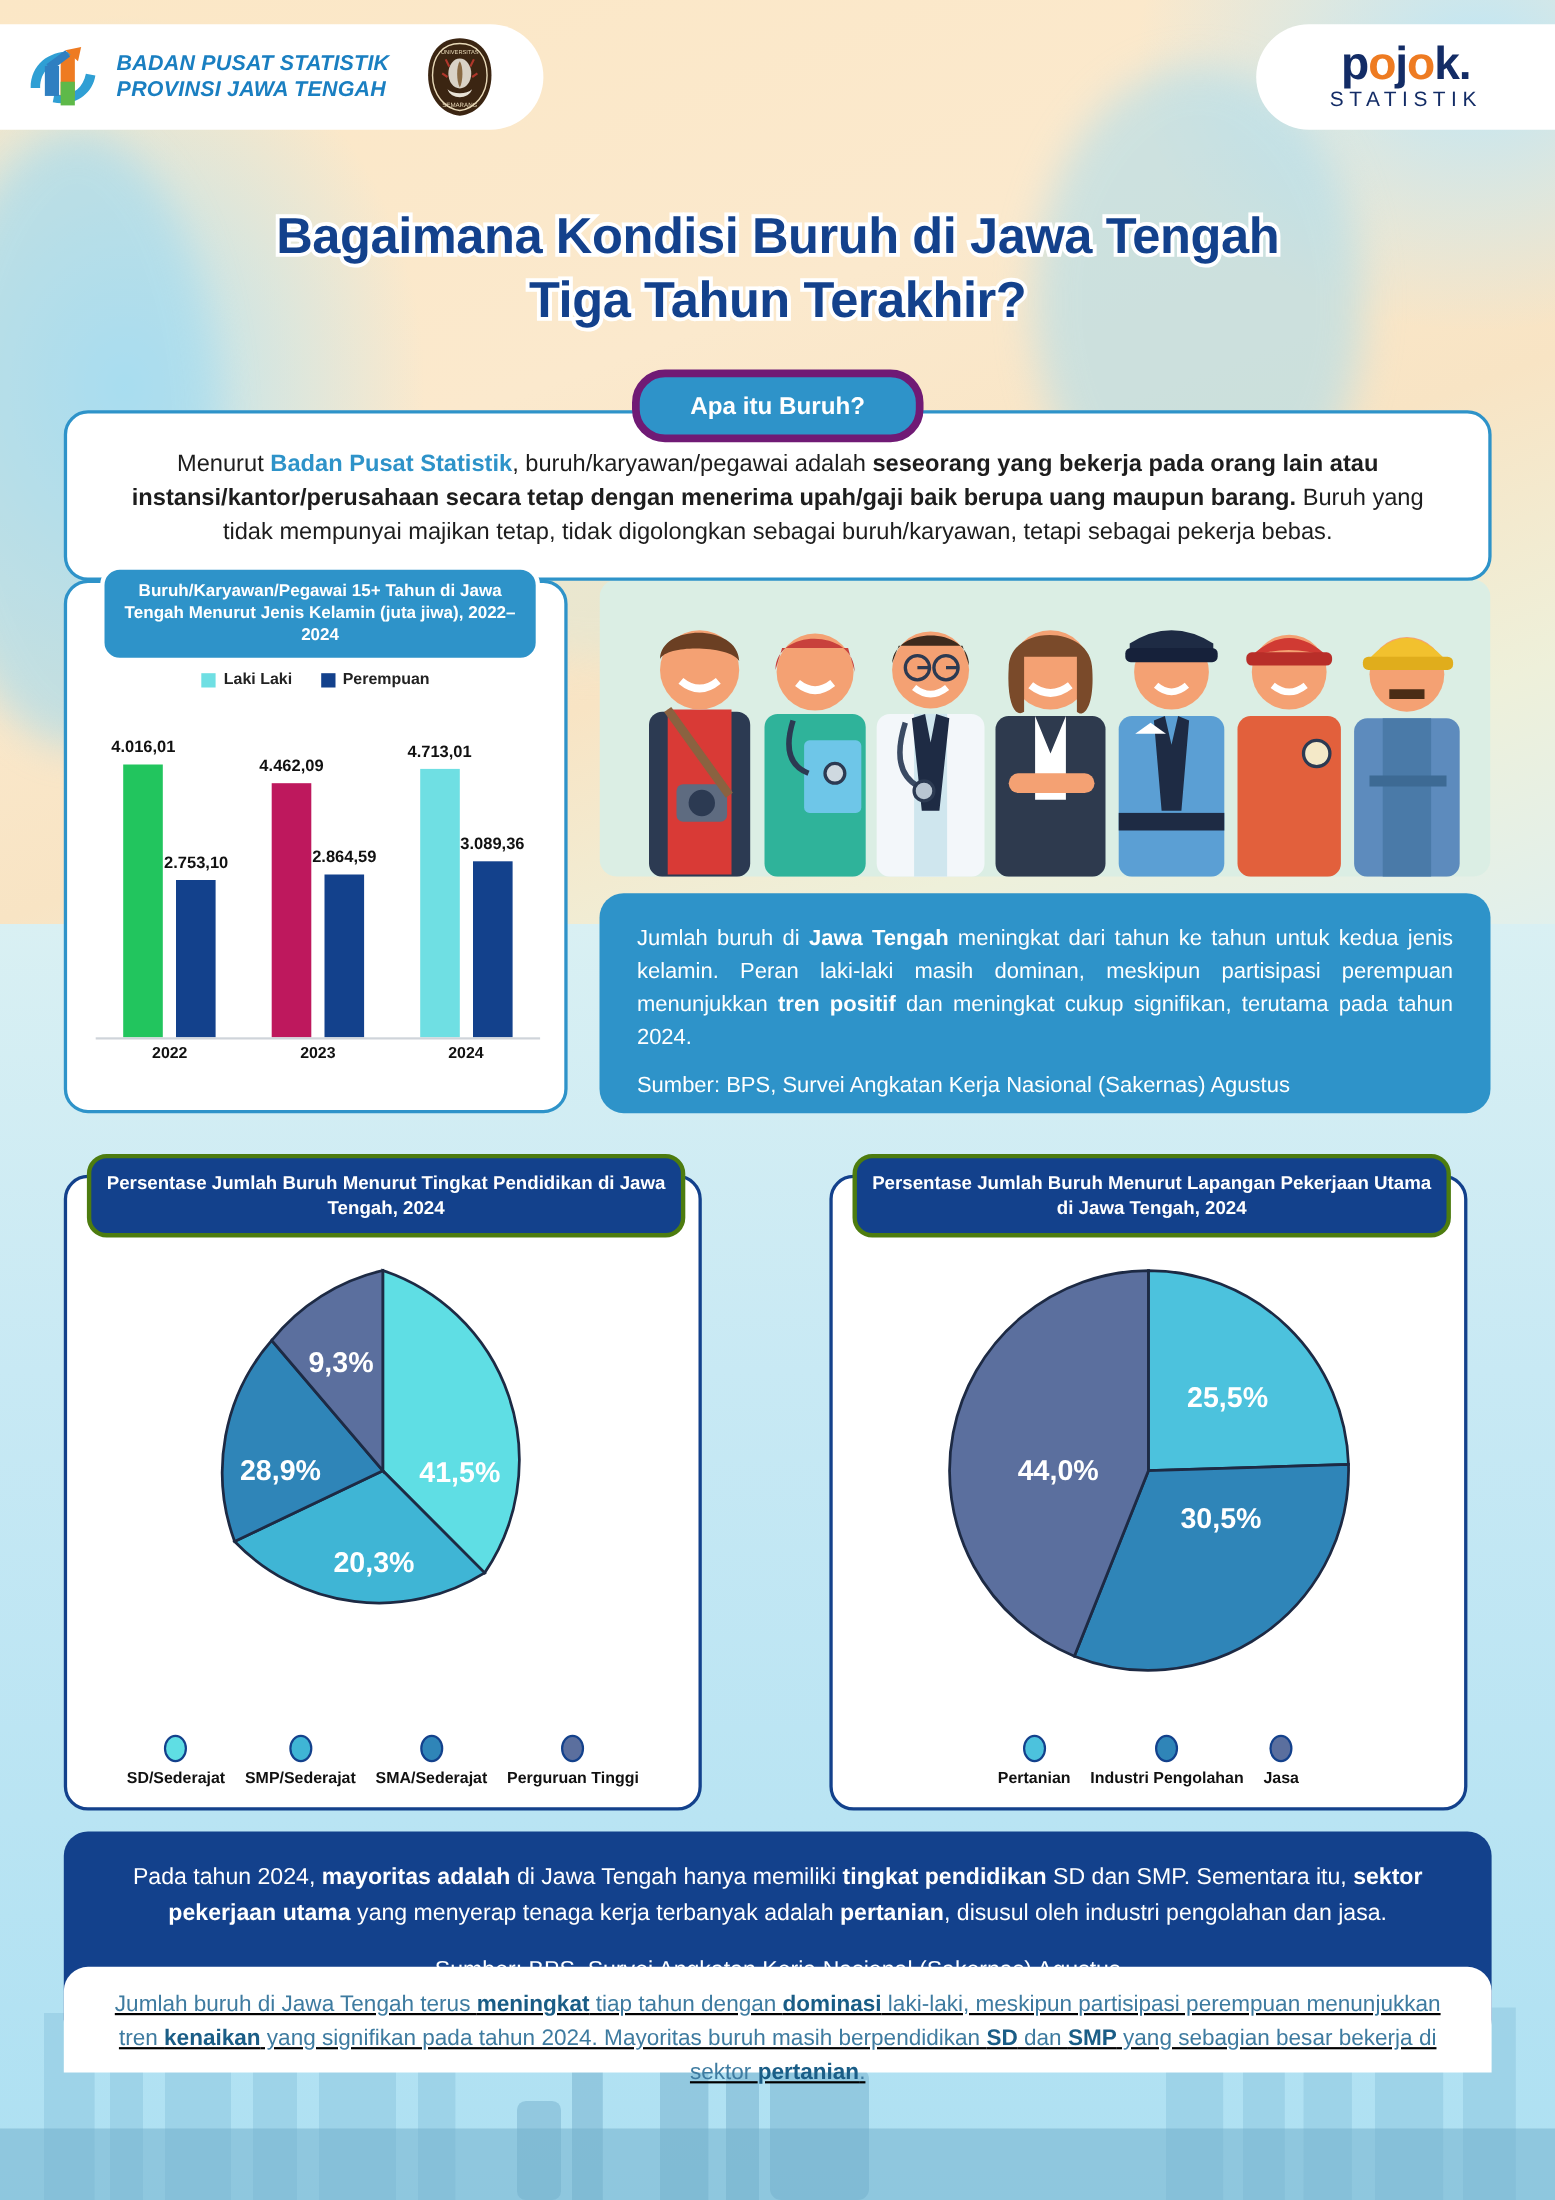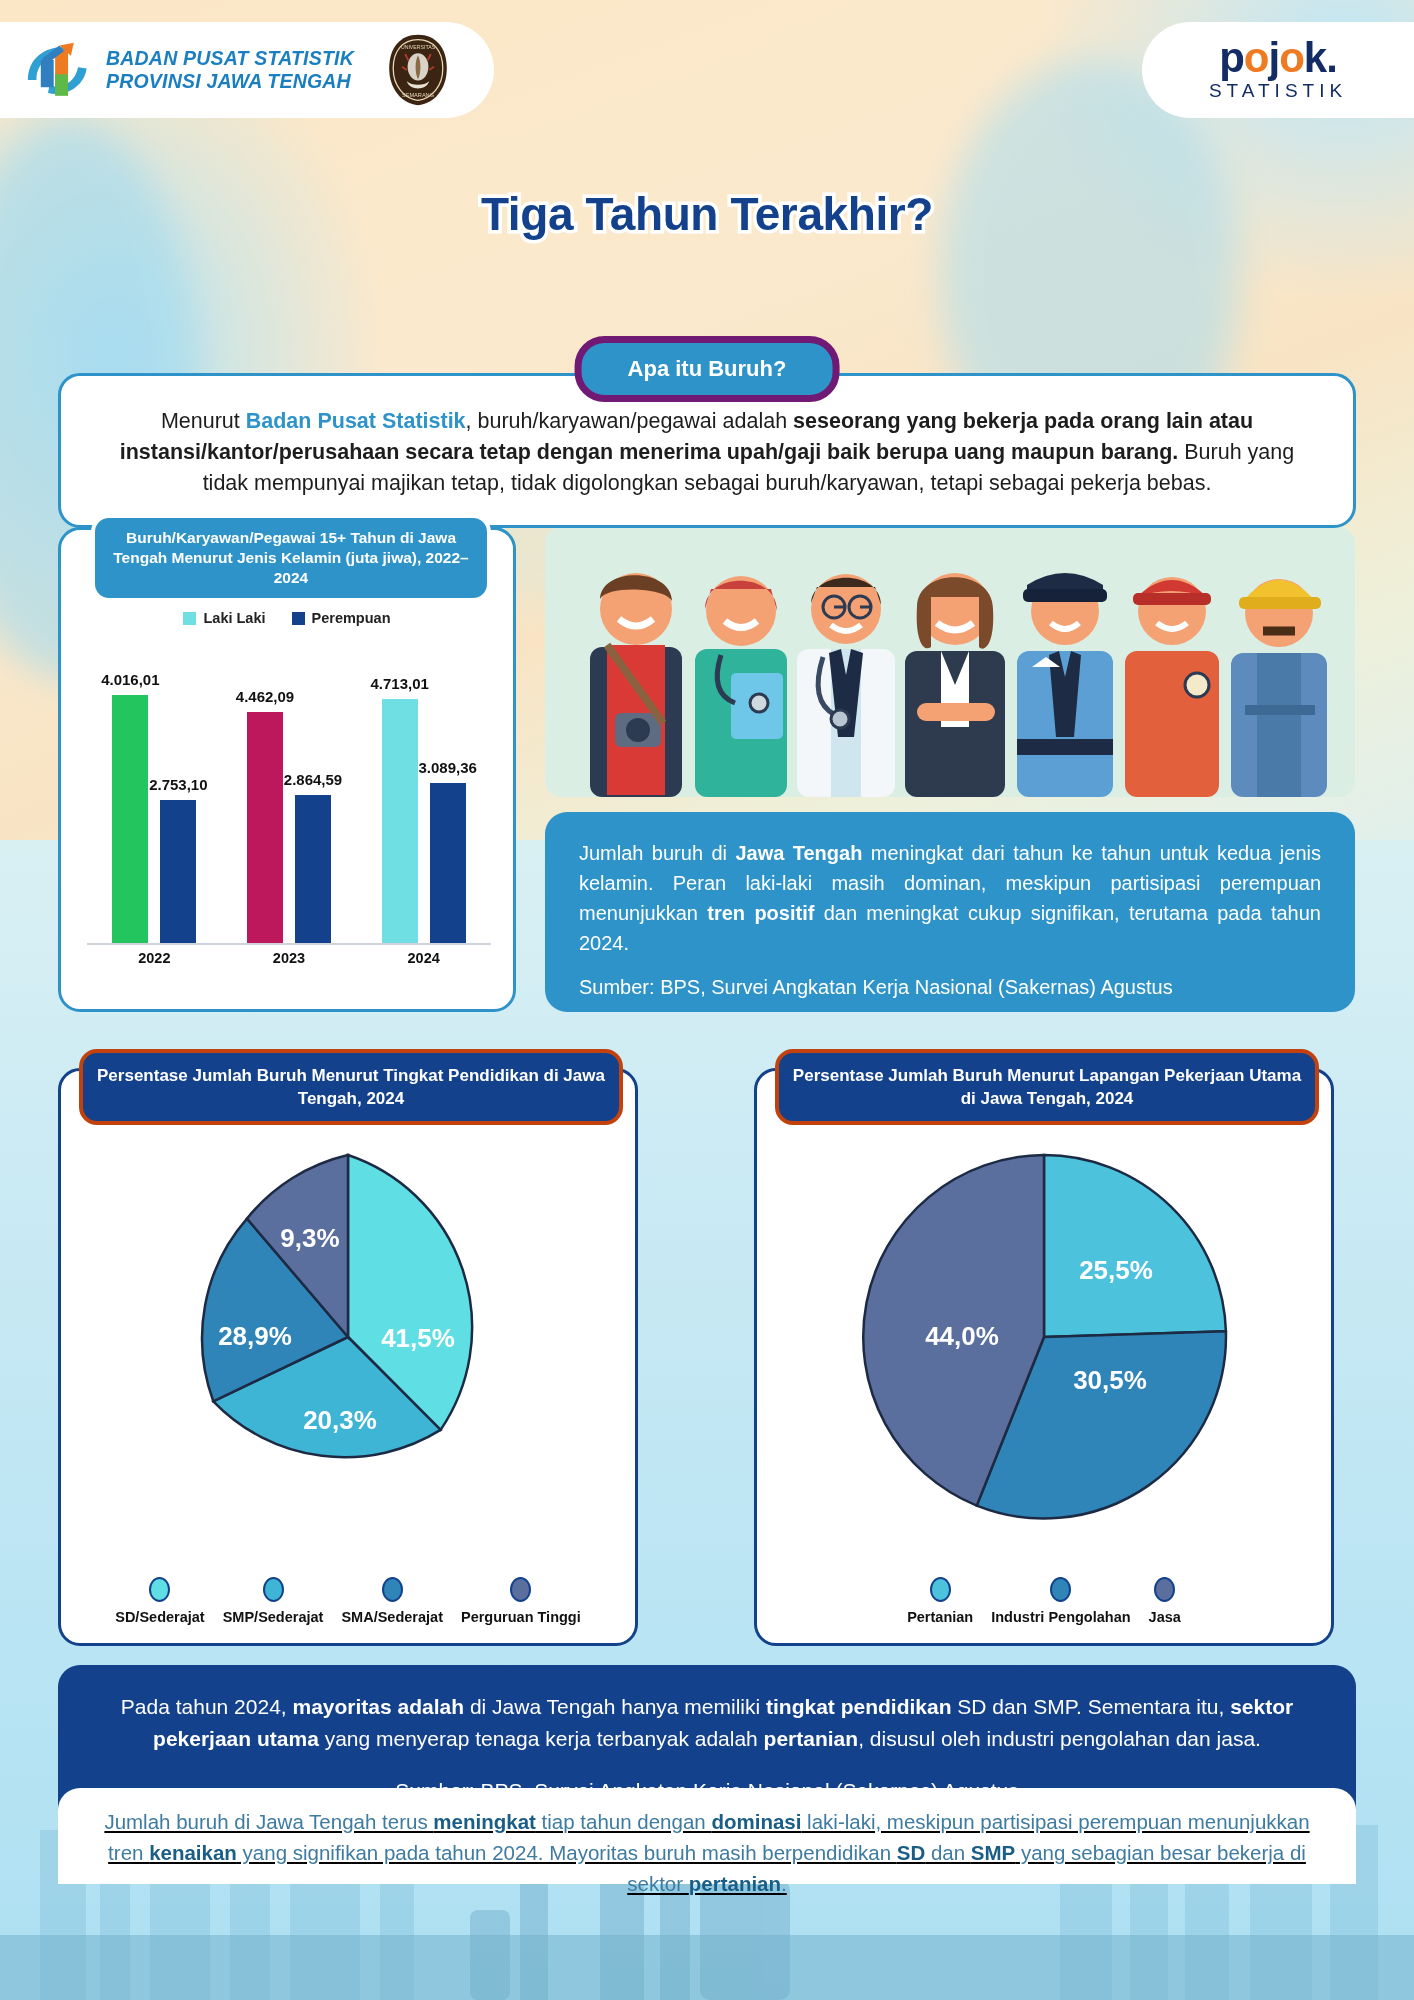--- a/index.html
+++ b/index.html
@@ -134,21 +134,21 @@
 
   
   .pie-card {
     position: absolute; top: 1068px; width: 580px; height: 578px;
     background: #ffffff; border: 3px solid #13418c; border-radius: 22px; z-index: 5;
   }
   .pie-card.left { left: 58px; }
   .pie-card.right { left: 754px; }
   .pie-head {
     position: absolute; left: 18px; top: -22px; width: 544px;
-    background: #13418c; color: #fff; border: 4px solid #c2410c; border-radius: 18px;
+    background: #13418c; color: #fff; border: 4px solid #4d7c0f; border-radius: 18px;
     font-size: 17px; font-weight: bold; line-height: 23px; text-align: center;
     padding: 11px 12px; z-index: 7;
   }
   .pie-svg { position: absolute; left: 50%; transform: translateX(-50%); top: 66px; }
   .pie-legend {
     position: absolute; left: 0; right: 0; bottom: 18px;
     display: flex; justify-content: center; gap: 18px;
   }
   .pl-item { display: flex; flex-direction: column; align-items: center; gap: 7px; }
   .pl-dot { width: 21px; height: 25px; border-radius: 50%; border: 2px solid #13418c; }
@@ -236,20 +236,21 @@
     <path d="M26 60 C32 66 48 66 54 60 C50 72 30 72 26 60 Z" fill="#e8e2d6"></path>
   </svg>
 </div>
 
 <div class="header-right">
   <div class="pojok-word"><span class="c1">p</span><span class="c2">o</span><span class="c1">j</span><span class="c2">o</span><span class="c1">k.</span></div>
   <div class="pojok-sub">STATISTIK</div>
 </div>
 
 <div class="title-wrap">
+  <div class="title">Bagaimana Kondisi Buruh di Jawa Tengah</div>
   <div class="title">Tiga Tahun Terakhir?</div>
 </div>
 
 <div class="def-pill">Apa itu Buruh?</div>
 <div class="def-box">
   <div class="def-text"><span>Menurut </span><span class="blue">Badan Pusat Statistik</span><span>, buruh/karyawan/pegawai adalah </span><b>seseorang yang bekerja pada orang lain atau instansi/kantor/perusahaan secara tetap dengan menerima upah/gaji baik berupa uang maupun barang.</b><span> Buruh yang tidak mempunyai majikan tetap, tidak digolongkan sebagai buruh/karyawan, tetapi sebagai pekerja bebas.</span></div>
 </div>
 
 <div class="bar-card">
   <div class="bar-title">Buruh/Karyawan/Pegawai 15+ Tahun di Jawa Tengah Menurut Jenis Kelamin (juta jiwa), 2022–2024</div>

